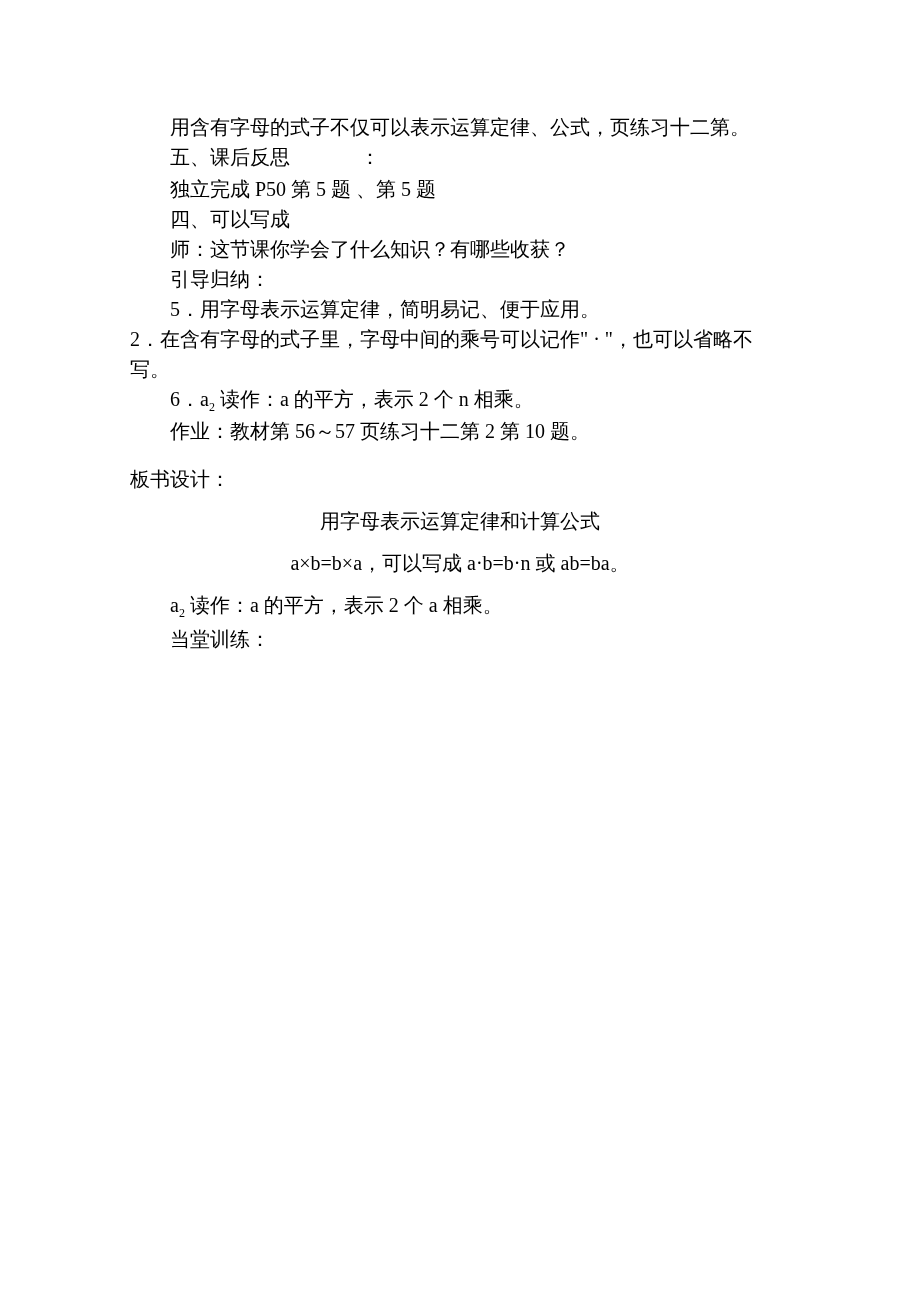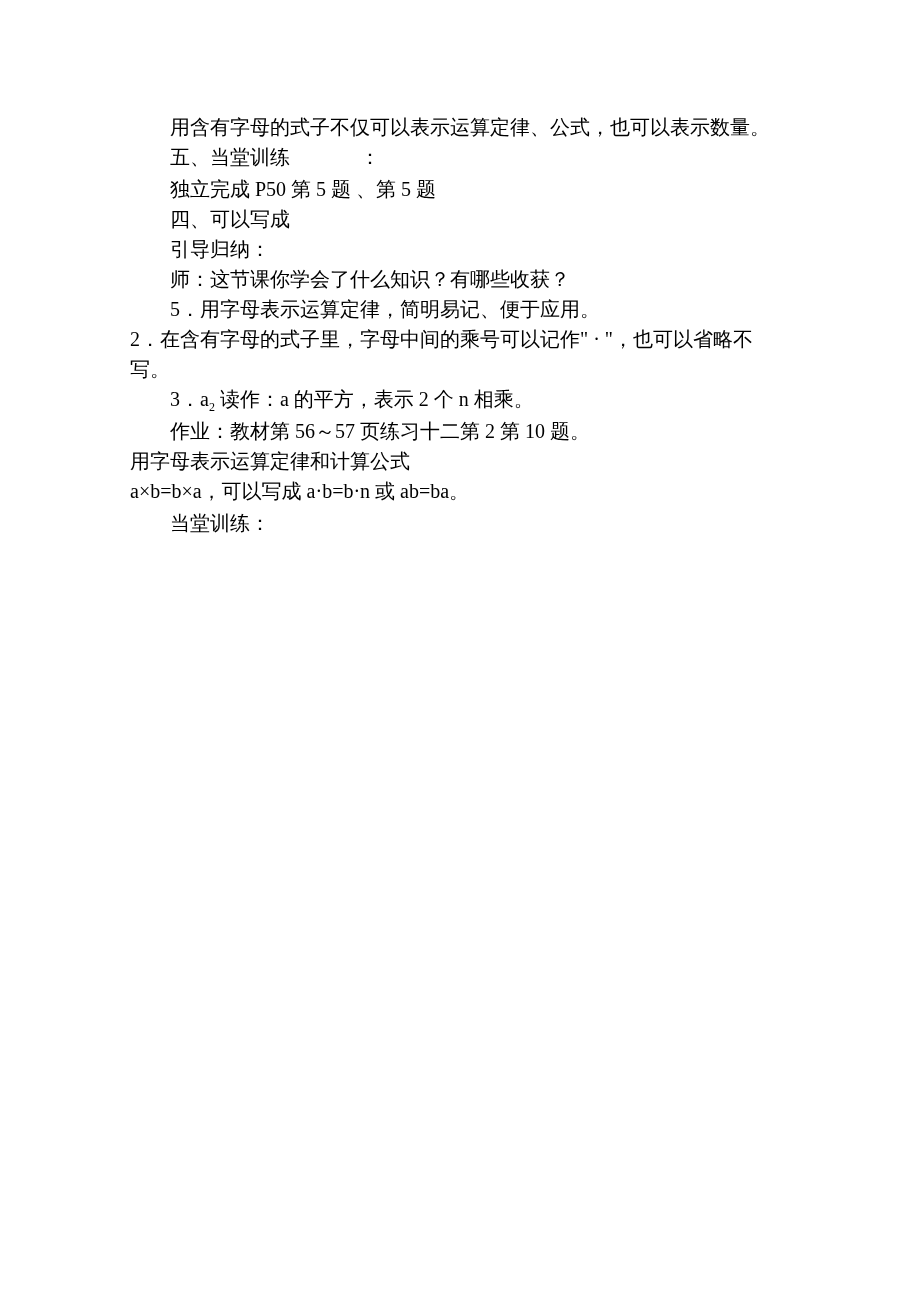--- a/index.html
+++ b/index.html
@@ -17,22 +17,22 @@
     }
     .para {
       text-indent: 2em;
       margin: 0;
     }
     .para-noindent {
       text-indent: 0;
       margin: 0;
     }
     .center {
-      text-align: left;
-      margin: 0;
+      text-align: center;
+      margin: 12px;
     }
     .spaced {
       margin-top: 2px;
     }
     .sub {
       font-size: 0.6em;
       vertical-align: sub;
     }
     .gap {
       display: inline-block;
@@ -40,30 +40,34 @@
     }
     .section-header {
       text-indent: 2em;
       margin: 0;
     }
   </style>
 </head>
 <body>
 
 <div class="page">
-  <p class="para spaced">用含有字母的式子不仅可以表示运算定律、公式，也可以表示数量。</p>
+  <p class="para spaced">用含有字母的式子不仅可以表示运算定律、公式，页练习十二第。</p>
   <p class="section-header spaced">
-    <span>五、当堂训练</span><span class="gap"></span><span>：</span>
+    <span>五、课后反思</span><span class="gap"></span><span>：</span>
   </p>
   <p class="para spaced">独立完成 P50 第 5 题 、第 5 题</p>
   <p class="section-header">四、可以写成</p>
+  <p class="para">师：这节课你学会了什么知识？有哪些收获？</p>
   <p class="para">引导归纳：</p>
-  <p class="para">师：这节课你学会了什么知识？有哪些收获？</p>
   <p class="para">5．用字母表示运算定律，简明易记、便于应用。</p>
   <p class="para-noindent"><span style="display:inline-block;text-indent:2em;"></span><span>2．在含有字母的式子里，字母中间的乘号可以记作" · "，也可以省略不写。</span></p>
   <p class="para">
-    <span>3．a</span><span class="sub">2</span><span> 读作：a 的平方，表示 2 个 n 相乘。</span>
+    <span>6．a</span><span class="sub">2</span><span> 读作：a 的平方，表示 2 个 n 相乘。</span>
   </p>
   <p class="para">作业：教材第 56～57 页练习十二第 2 第 10 题。</p>
+  <p class="para-noindent" style="margin-top:18px;">板书设计：</p>
   <p class="center">用字母表示运算定律和计算公式</p>
   <p class="center">a×b=b×a，可以写成 a·b=b·n 或 ab=ba。</p>
+  <p class="para spaced">
+    <span>a</span><span class="sub">2</span><span> 读作：a 的平方，表示 2 个 a 相乘。</span>
+  </p>
   <p class="para spaced">当堂训练：</p>
 </div>
 
 </body></html>

